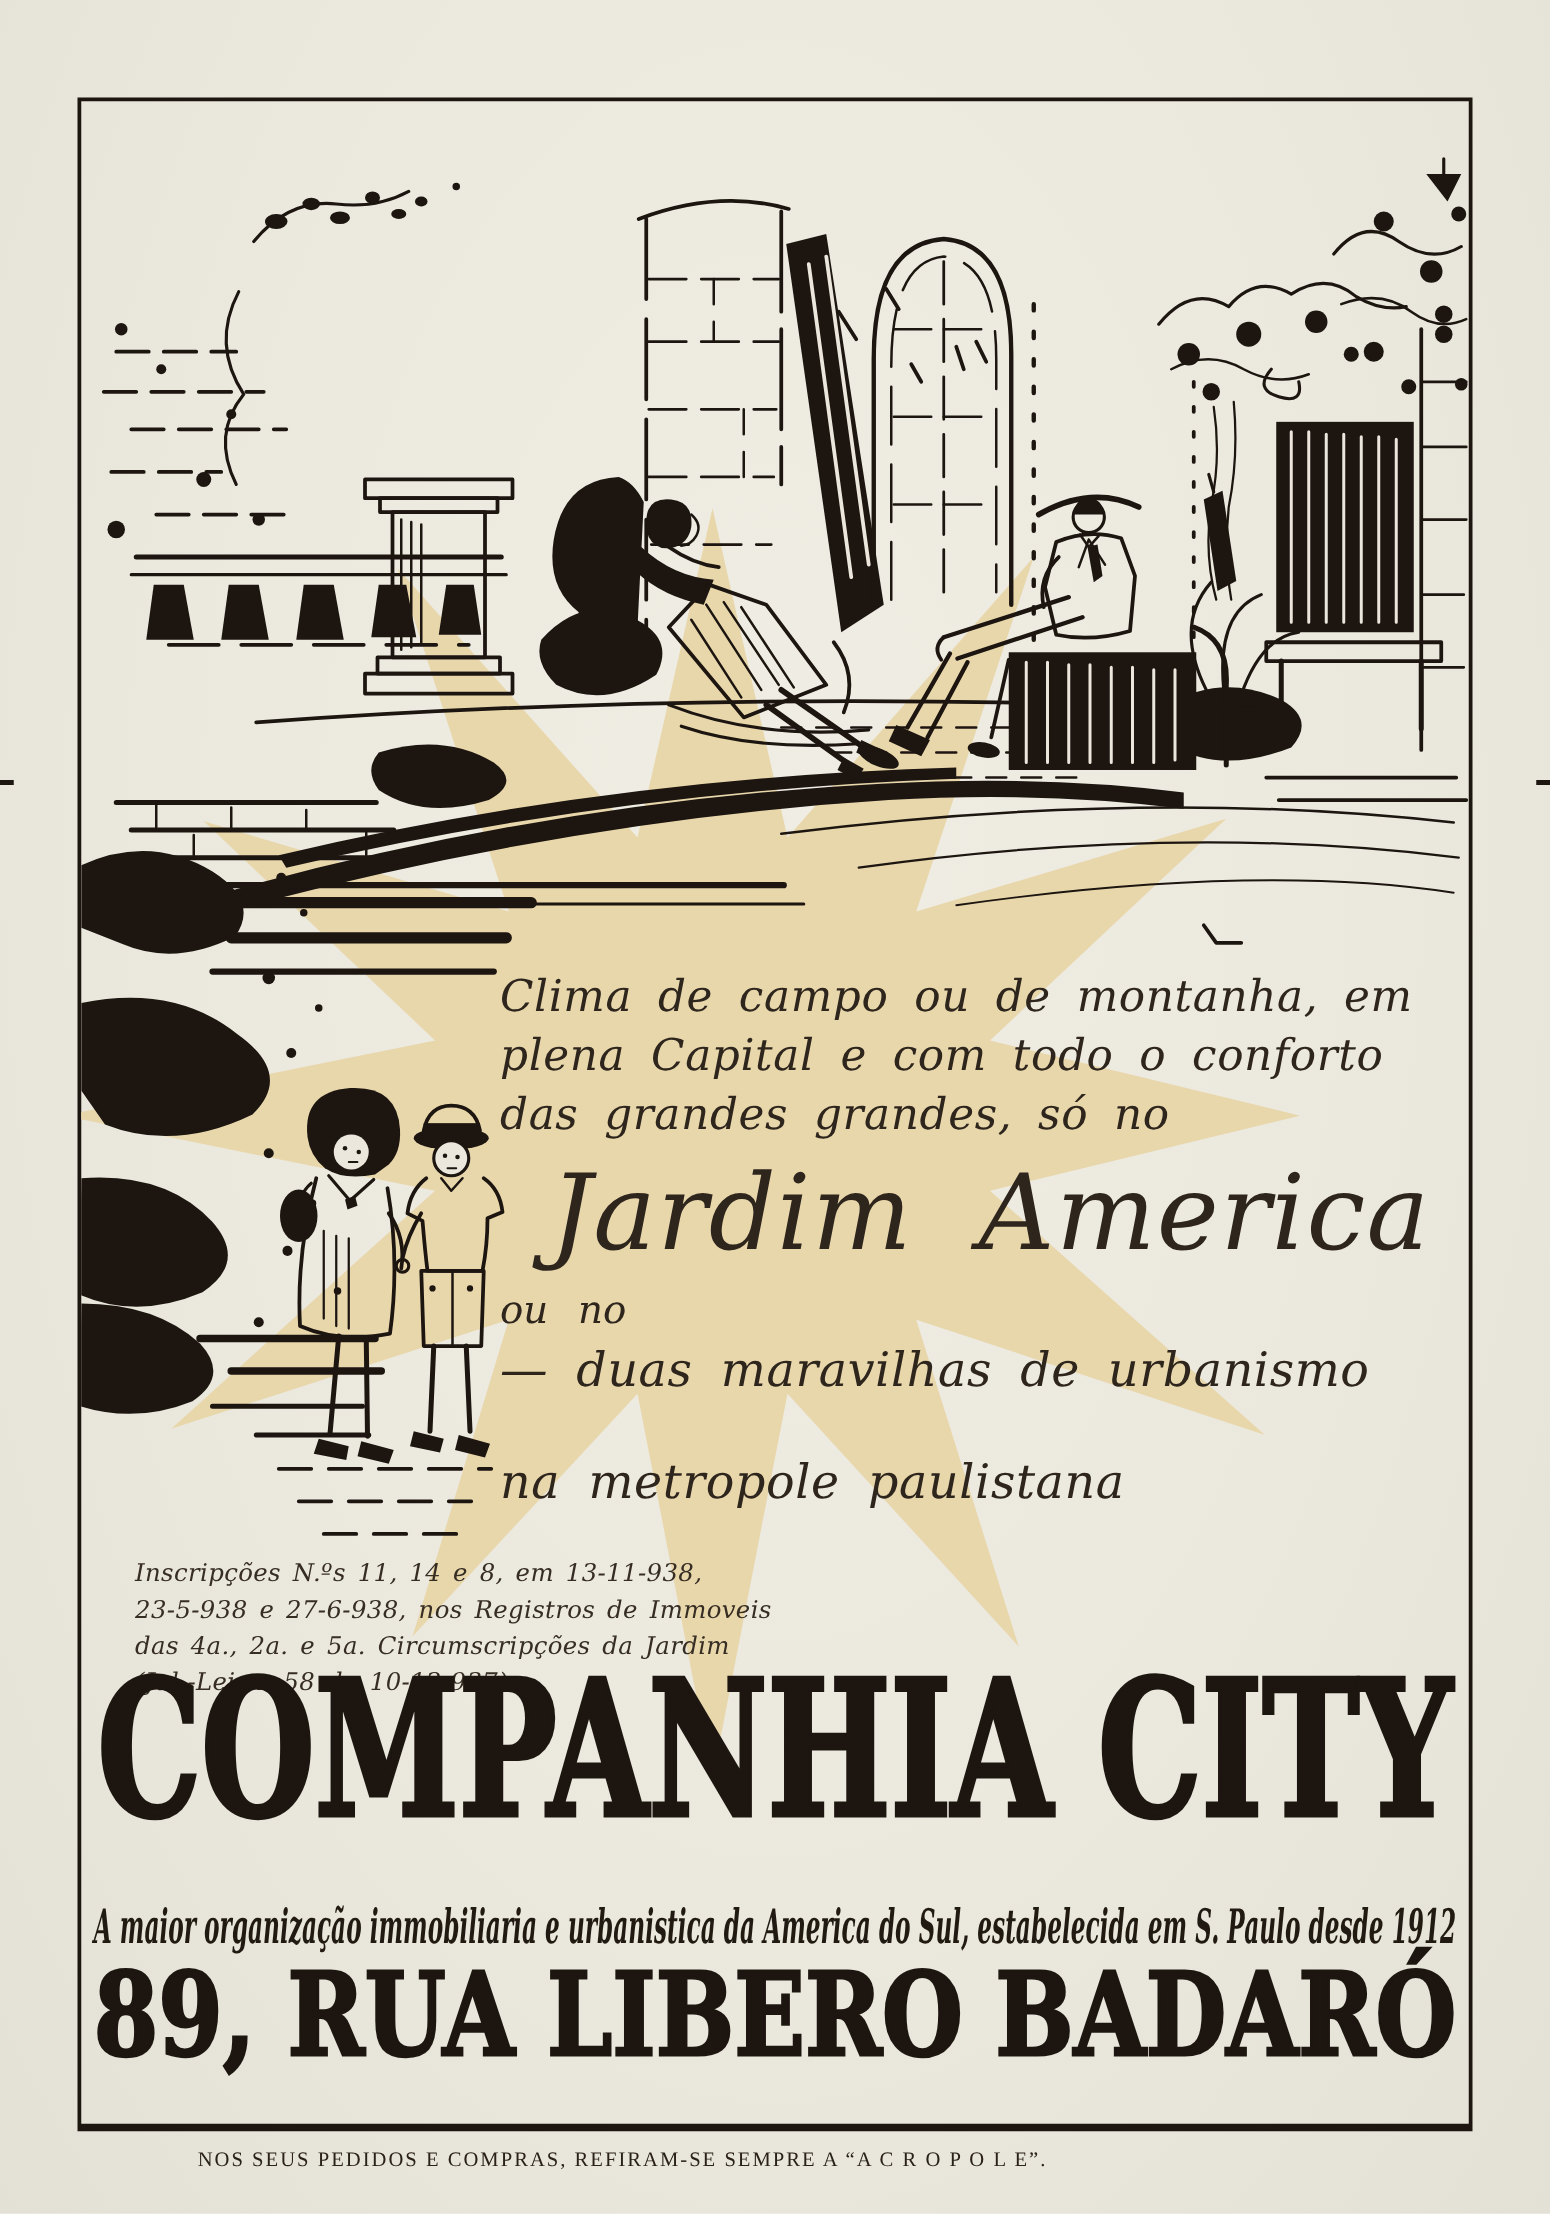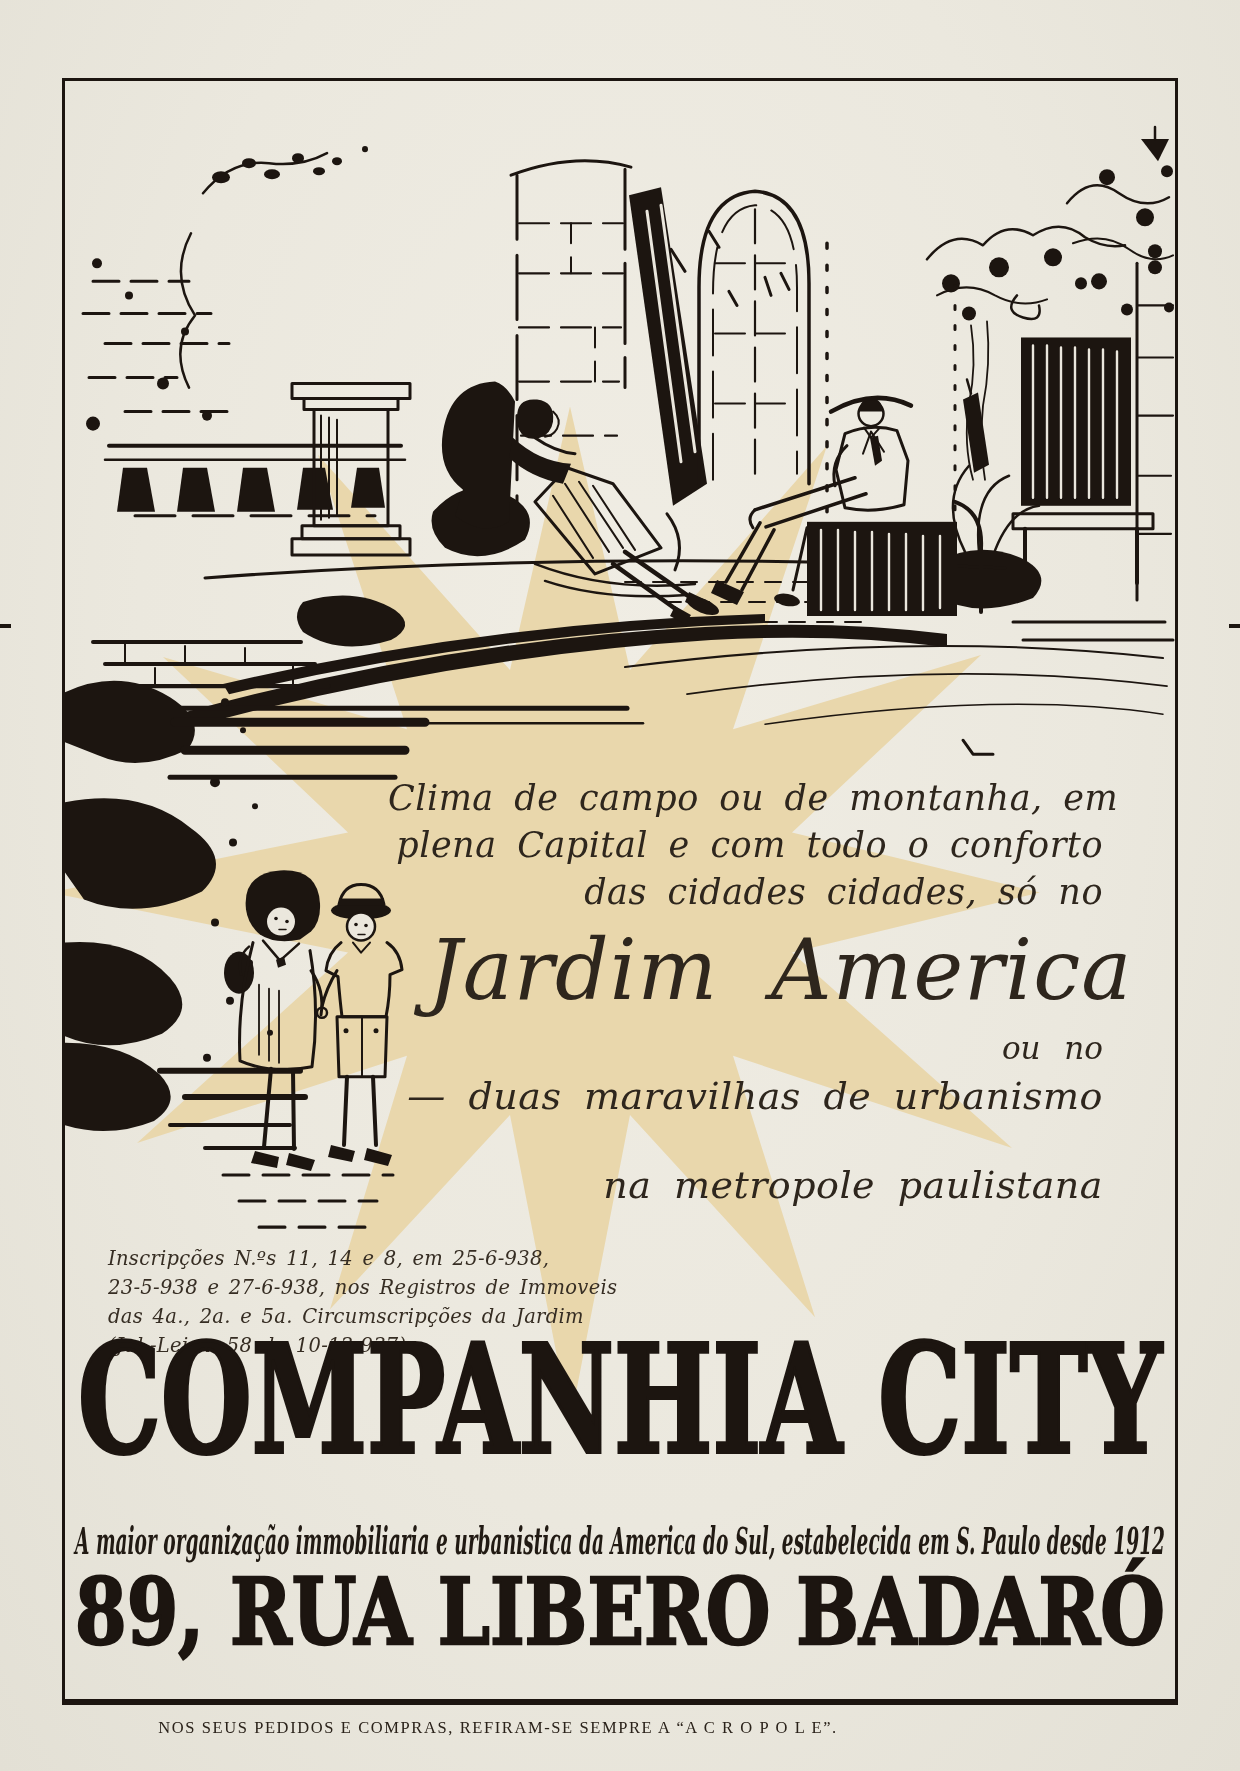--- a/index.html
+++ b/index.html
@@ -9,21 +9,21 @@
     font-family:"DejaVu Serif", serif;color:#2c241b;
   }
   .frame{
     position:absolute;left:62px;top:78px;right:62px;bottom:66px;
     border:3px solid #1c1510;border-bottom-width:6px;box-sizing:border-box;
   }
   .frame svg.scene{position:absolute;left:0;top:0;width:100%;height:100%;}
   .tick{position:absolute;width:11px;height:4px;background:#1c1510;top:624px;}
   .tick.left{left:0;} .tick.right{right:0;}
   .adcopy{
-    position:absolute;left:388px;top:775px;width:715px;text-align:right;
+    position:absolute;left:400px;top:775px;width:715px;text-align:left;
     font-style:italic;color:#2e261d;z-index:5;
   }
   .adcopy .tl{font-size:35px;line-height:47px;letter-spacing:.5px;word-spacing:9px;white-space:nowrap;}
   .place1{font-size:84px;line-height:92px;margin-top:8px;word-spacing:.3em;letter-spacing:1px;white-space:nowrap;margin-left:40px;}
   .connector{font-size:31px;line-height:36px;margin-top:14px;word-spacing:14px;}
   .place2{font-size:80px;line-height:90px;margin-top:6px;letter-spacing:1px;white-space:nowrap;}
   .marvel{font-size:38px;line-height:45px;letter-spacing:.5px;word-spacing:10px;white-space:nowrap;margin-top:44px;}
   .marvel.first{margin-top:8px;}
   .legal{
     position:absolute;left:108px;top:1244px;z-index:5;
@@ -283,29 +283,29 @@
         <path d="M150 1002 h170 M166 1028 h138 M186 1054 h106" stroke-width="3" stroke-dasharray="26 14"></path>
       </g>
 
     </g>
   </svg>
 </div>
 
 <div class="adcopy">
   <div class="tl">Clima de campo ou de montanha, em</div>
   <div class="tl">plena Capital e com todo o conforto</div>
-  <div class="tl">das cidades cidades, só no</div>
+  <div class="tl">das grandes grandes, só no</div>
   <div class="place1">Jardim America</div>
   <div class="connector">ou no</div>
   <div class="marvel first">— duas maravilhas de urbanismo</div>
   <div class="marvel">na metropole paulistana</div>
 </div>
 
 <div class="legal">
-  <div>Inscripções N.ºs 11, 14 e 8, em 25-6-938,</div>
+  <div>Inscripções N.ºs 11, 14 e 8, em 13-11-938,</div>
   <div>23-5-938 e 27-6-938, nos Registros de Immoveis</div>
   <div>das 4a., 2a. e 5a. Circumscripções da Jardim</div>
   <div>(Jul.-Lei n. 58 de 10-12-937).</div>
 </div>
 
 <div class="bigline" style="left:78px;top:1340px;">
   <svg width="1084" height="128" viewBox="0 0 1084 128">
     <text x="0" y="112" font-family="DejaVu Serif, serif" font-weight="bold" font-size="150" fill="#1c1510" stroke="#1c1510" stroke-width="4" textLength="1084" lengthAdjust="spacingAndGlyphs">COMPANHIA CITY</text>
   </svg>
 </div>

